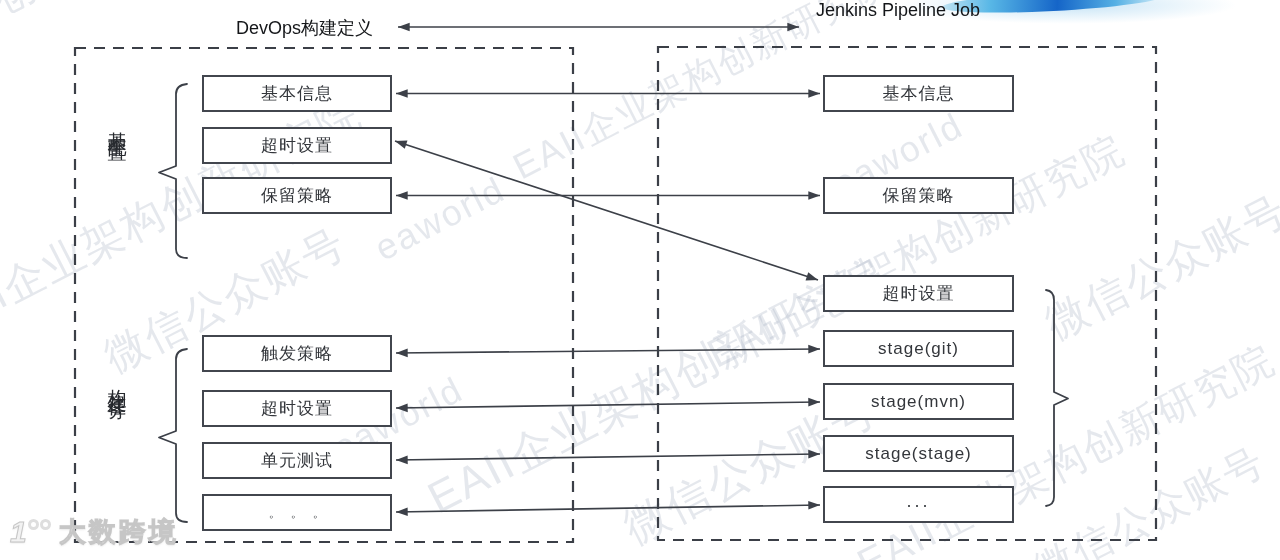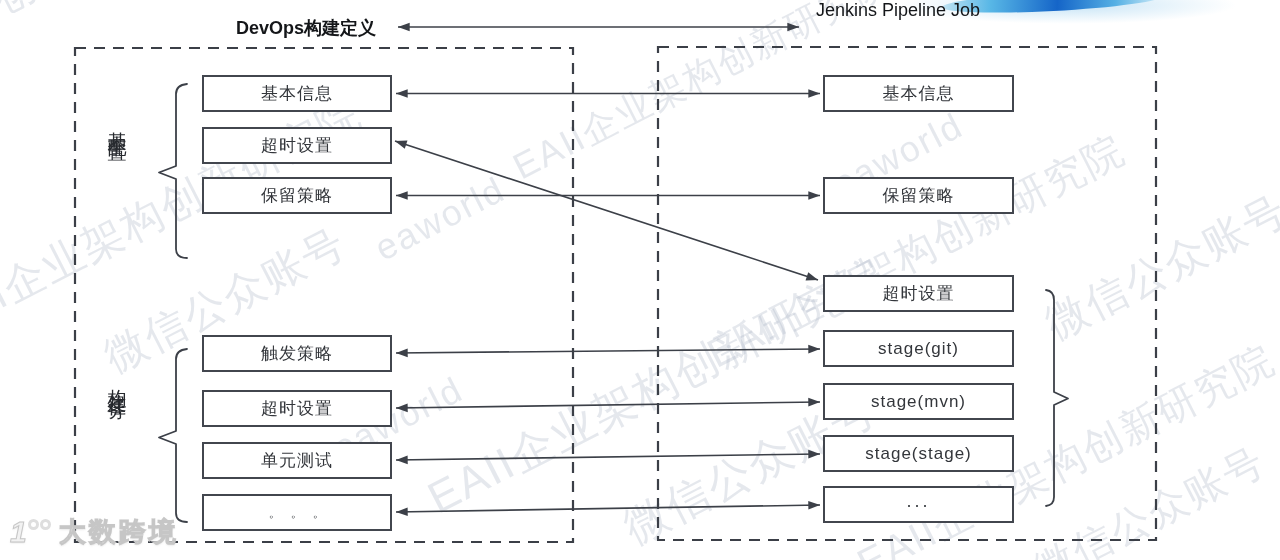--- a/index.html
+++ b/index.html
@@ -21,21 +21,21 @@
   }
   .swoosh{
     position:absolute;left:942px;top:-8px;width:222px;height:19px;border-radius:50%;
     background:linear-gradient(95deg,#c2e4f3 0%,#58b7e6 22%,#1565c8 52%,#55b0e4 78%,#daf1fa 100%);
     transform:rotate(-3deg);
   }
   
   svg.overlay{position:absolute;left:0;top:0;width:1280px;height:560px;}
   
   .title{position:absolute;font-size:18px;color:#141619;white-space:nowrap;}
-  .title.left{left:236px;top:16px;font-weight:bold;}
+  .title.left{left:236px;top:16px;}
   .title.right{left:816px;top:0;}
   
   .node{
     position:absolute;box-sizing:border-box;height:37px;border:2px solid #42464e;background:#ffffff;
     display:flex;align-items:center;justify-content:center;
     font-size:17px;color:#33363b;letter-spacing:1px;
   }
   .node.lcol{left:202px;width:190px;}
   .node.rcol{left:823px;width:191px;}
   .node.dots-cjk{font-size:13px;letter-spacing:9px;padding-left:9px;color:#3a3d42;}

